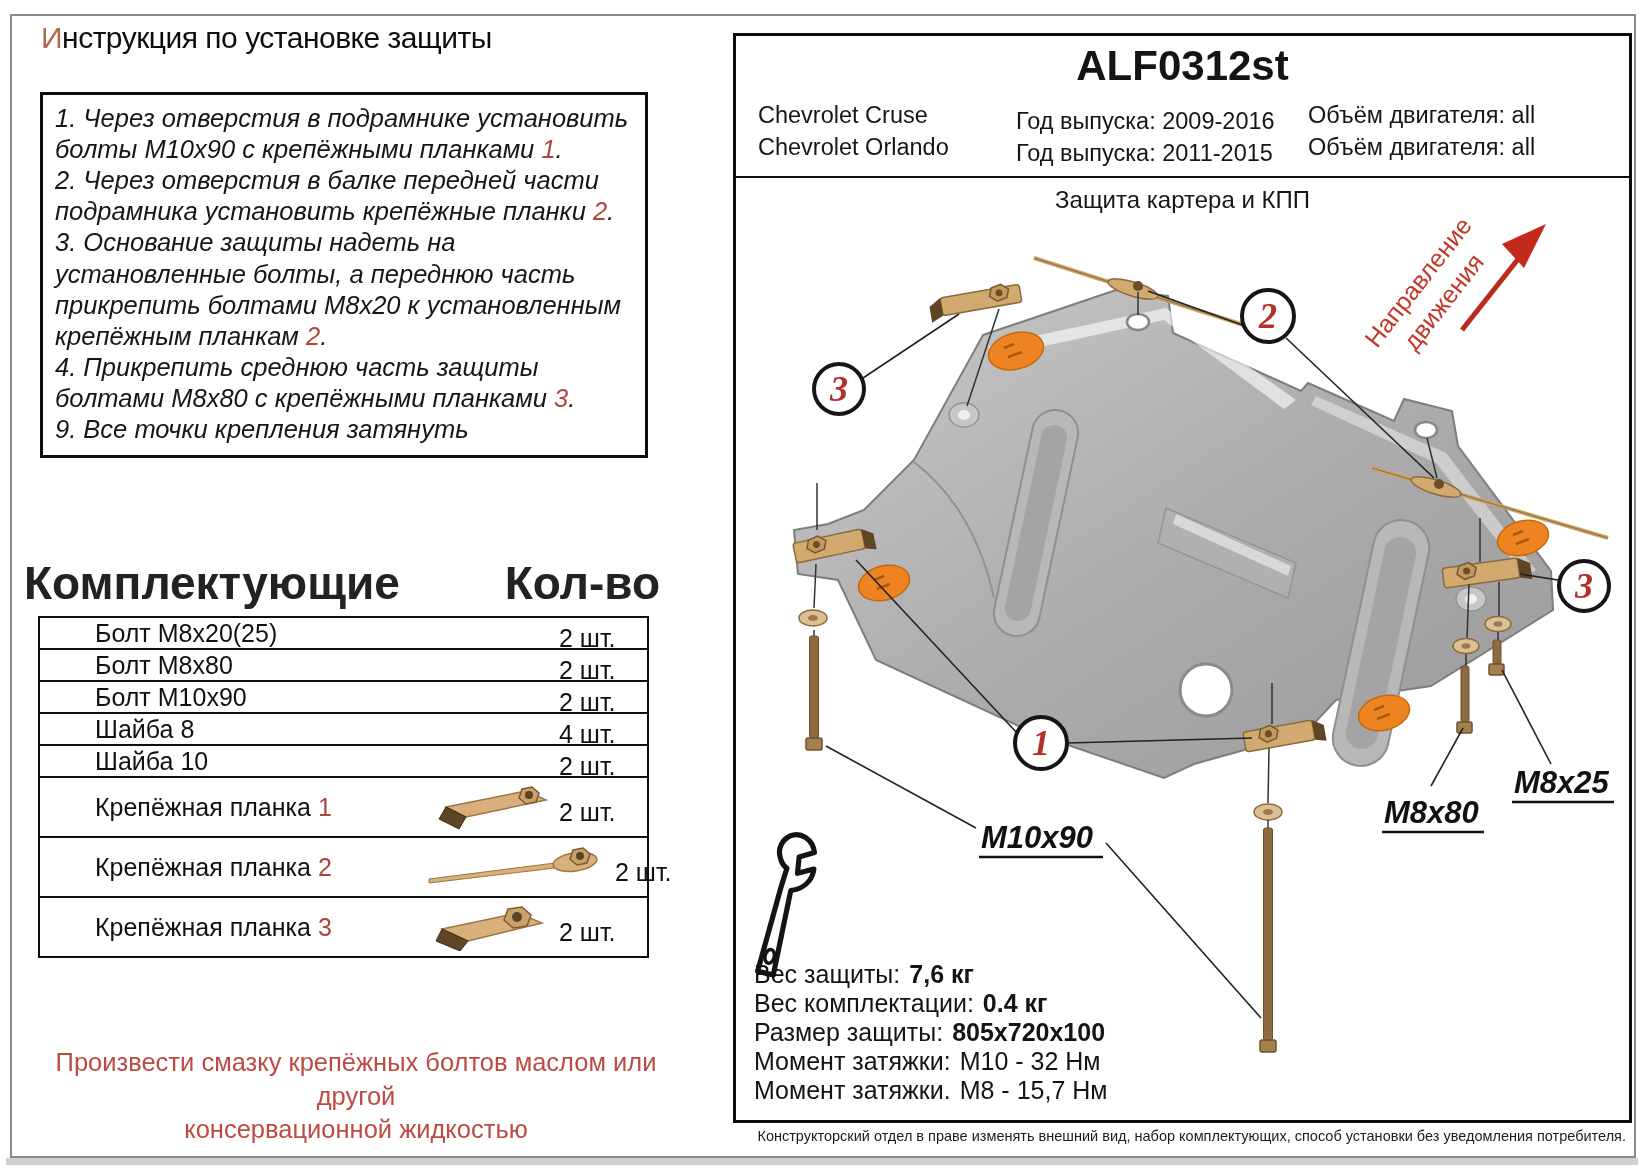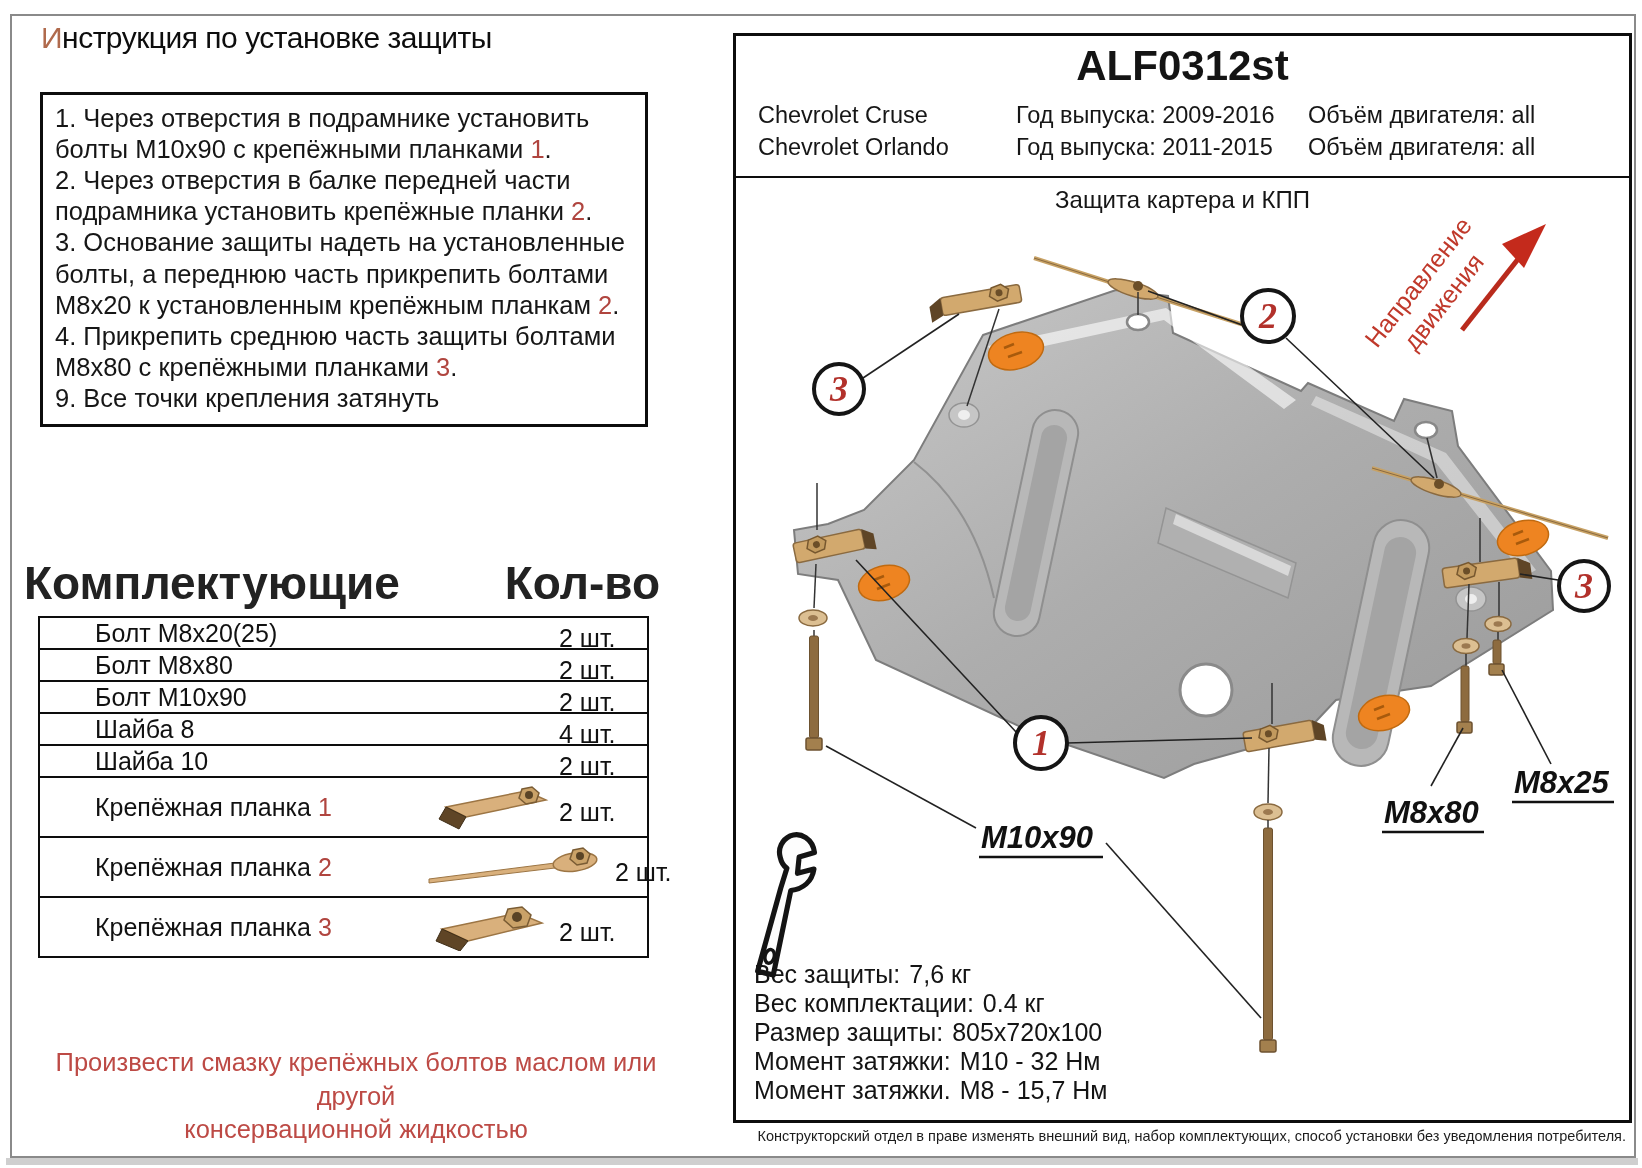--- a/index.html
+++ b/index.html
@@ -8,21 +8,21 @@
   .page-frame{position:absolute;left:10px;top:14px;width:1622px;height:1140px;
         border:2px solid #8a8a8a;pointer-events:none;}
   .page-bottom-shadow{position:absolute;left:6px;top:1158px;width:1632px;height:7px;background:#cfcfcf;}
 
   
   .doc-title{position:absolute;left:30px;top:10px;margin:11px;font-size:30px;font-weight:400;
         letter-spacing:-0.5px;color:#0d0d0d;white-space:nowrap;}
   .title-initial{color:#b06a4c;}
   .instructions-box{position:absolute;left:40px;top:92px;width:578px;min-height:300px;
         border:3px solid #0d0d0d;padding:8px 12px 10px 12px;font-size:25.5px;line-height:1.22;color:#161616;}
-  .instr{margin:0;}
+  .instr{margin:0;font-style:italic;}
   .rednum{color:#b0453f;}
 
   .parts-head{position:absolute;left:24px;top:556px;width:636px;display:flex;
         justify-content:space-between;font-size:46px;font-weight:700;color:#222;}
   .parts-table{position:absolute;left:38px;top:616px;width:607px;border:2px solid #0d0d0d;}
   .p-row{display:flex;align-items:center;border-bottom:2px solid #0d0d0d;height:30px;font-size:25px;}
   .p-row:last-child{border-bottom:none;}
   .p-row.tall{height:58px;}
   .p-label{flex:0 0 330px;padding-left:55px;white-space:nowrap;}
   .p-icon{flex:1;display:flex;justify-content:center;align-items:center;}
@@ -32,31 +32,31 @@
         font-size:25.5px;line-height:1.32;color:#bd4a45;}
 
   
   .panel{position:absolute;left:733px;top:33px;width:899px;height:1090px;border:3px solid #0d0d0d;box-sizing:border-box;padding-left:12px;}
   .panel-header{position:absolute;left:0;top:0;width:100%;height:142px;border-bottom:2px solid #0d0d0d;box-sizing:border-box;}
   .product-code{position:absolute;left:0;top:6px;width:100%;text-align:center;font-size:42px;font-weight:700;color:#141414;}
   .vehicle-row{position:absolute;left:22px;width:860px;display:flex;font-size:23.5px;color:#161616;}
   .vehicle-row.r1{top:66px;}
   .vehicle-row.r2{top:98px;justify-content:flex-end;}
   .veh-model{flex:0 0 258px;}
-  .veh-years{flex:0 0 292px;}
+  .veh-years{flex:0 0 292px;margin-top:6px;}
   .veh-engine{flex:1;}
 
   .diagram-area{position:absolute;left:0;top:142px;width:893px;height:942px;}
   .diagram-title{position:absolute;left:0;top:8px;width:100%;text-align:center;font-size:24px;color:#161616;}
   .diagram-svg{position:absolute;left:0;top:0;width:893px;height:942px;}
 
   .specs{position:absolute;left:18px;top:782px;font-size:25px;line-height:29px;color:#141414;}
   .spec-row{white-space:nowrap;}
   .spec-value{margin-left:9px;}
-  .spec-value.bold{font-weight:400;}
+  .spec-value.bold{font-weight:700;}
 
   .footer-note{position:absolute;right:16px;top:1128px;font-size:14.5px;color:#1c1c1c;}
 </style>
 </head>
 <body>
 
 <div class="page">
   <div class="page-frame"></div>
   <div class="page-bottom-shadow"></div>
 

